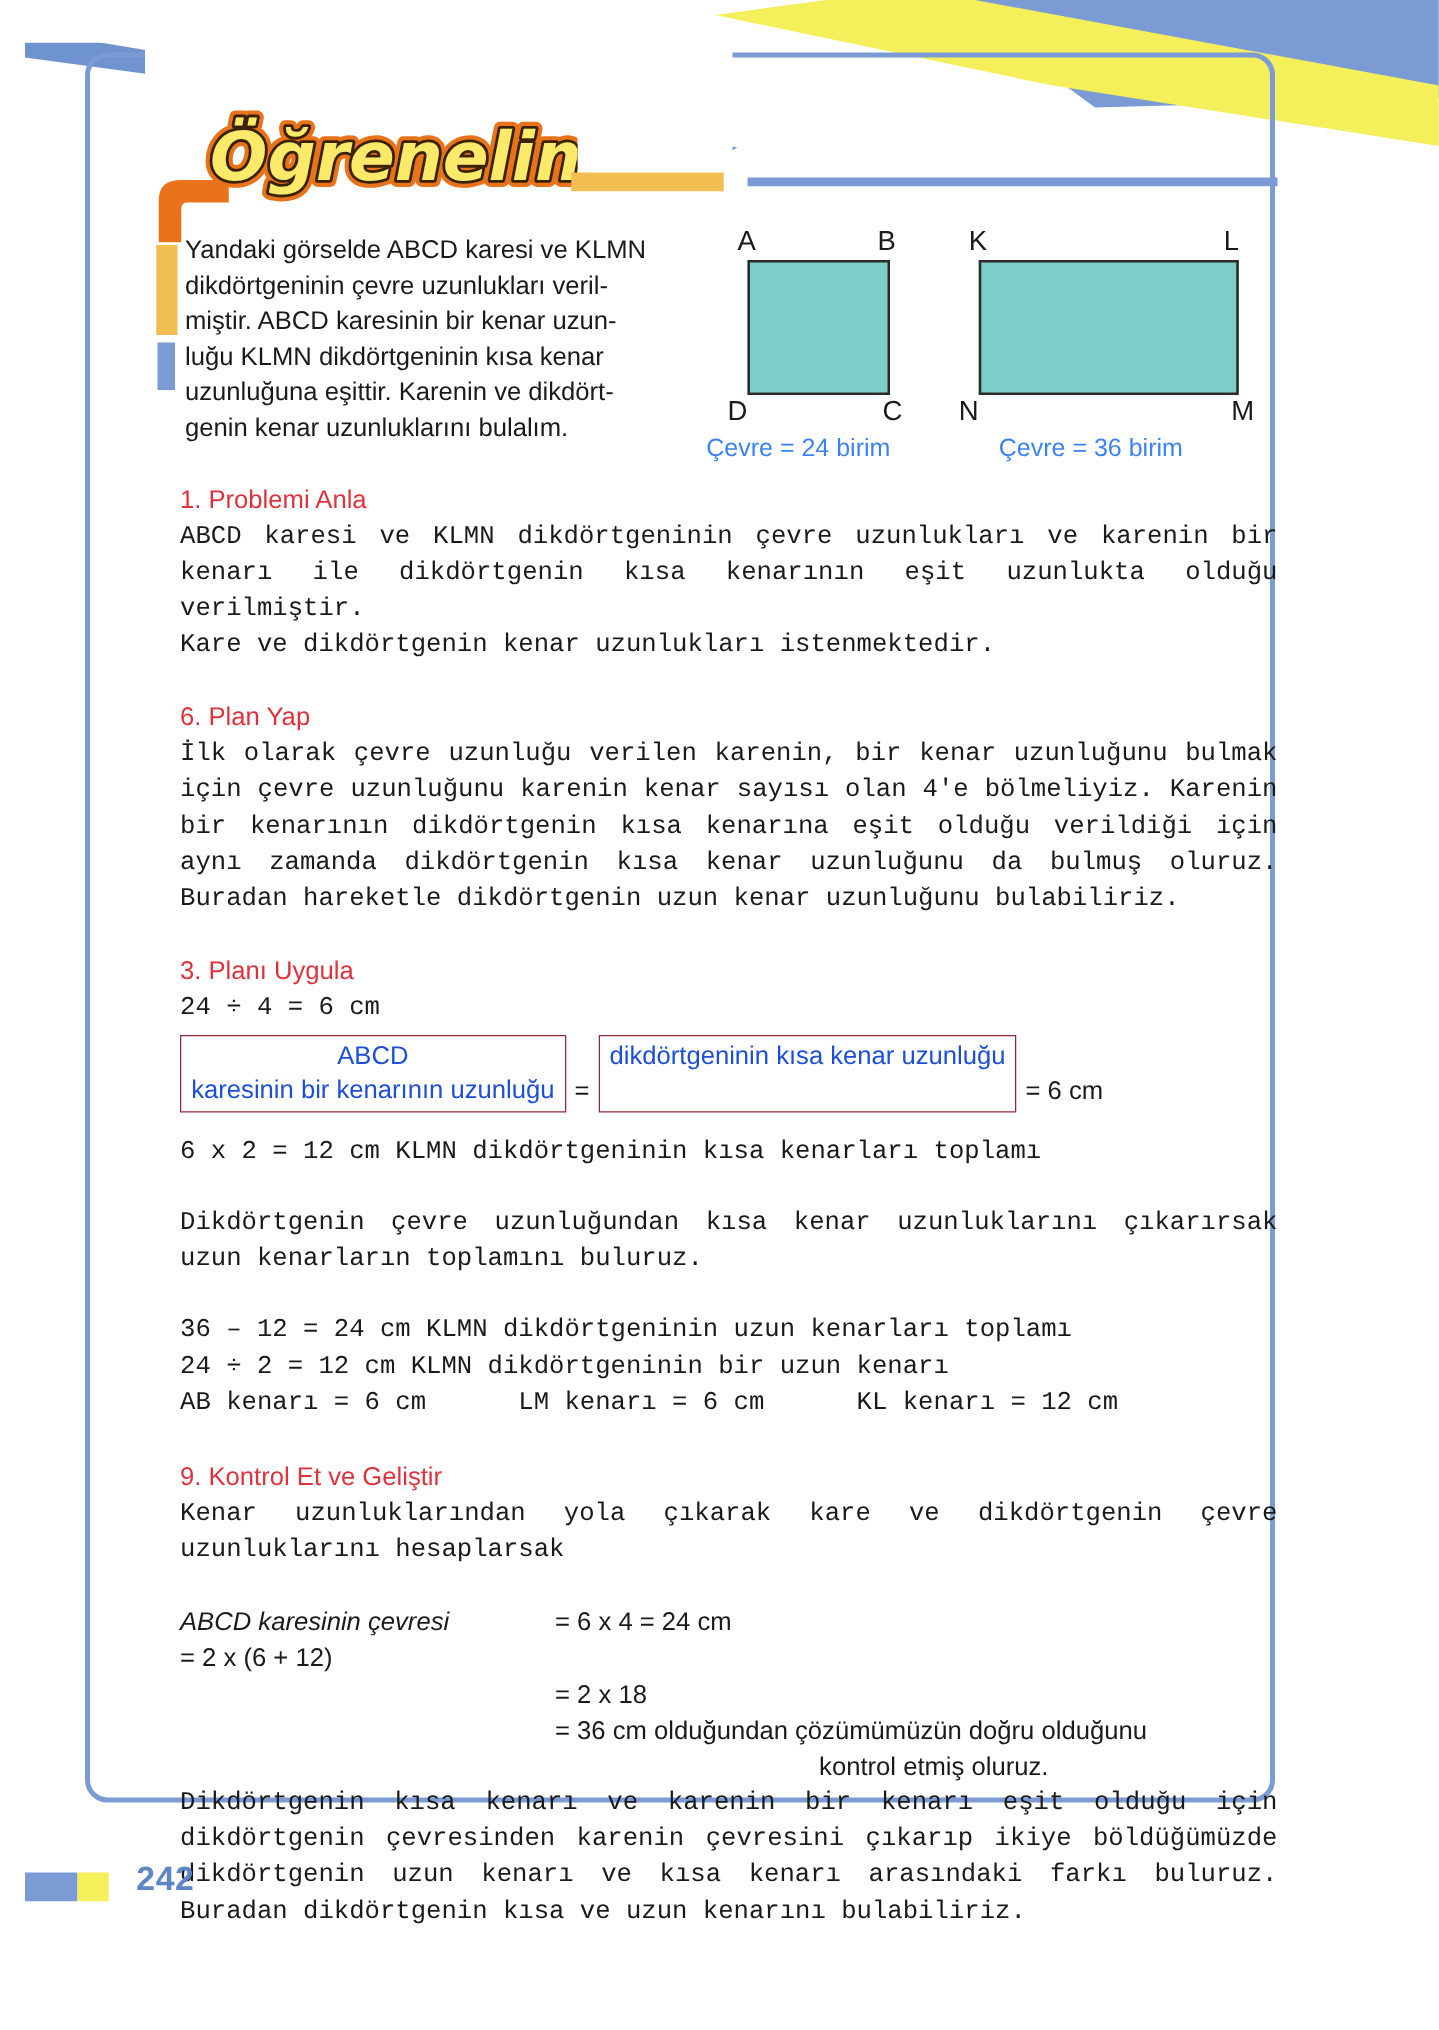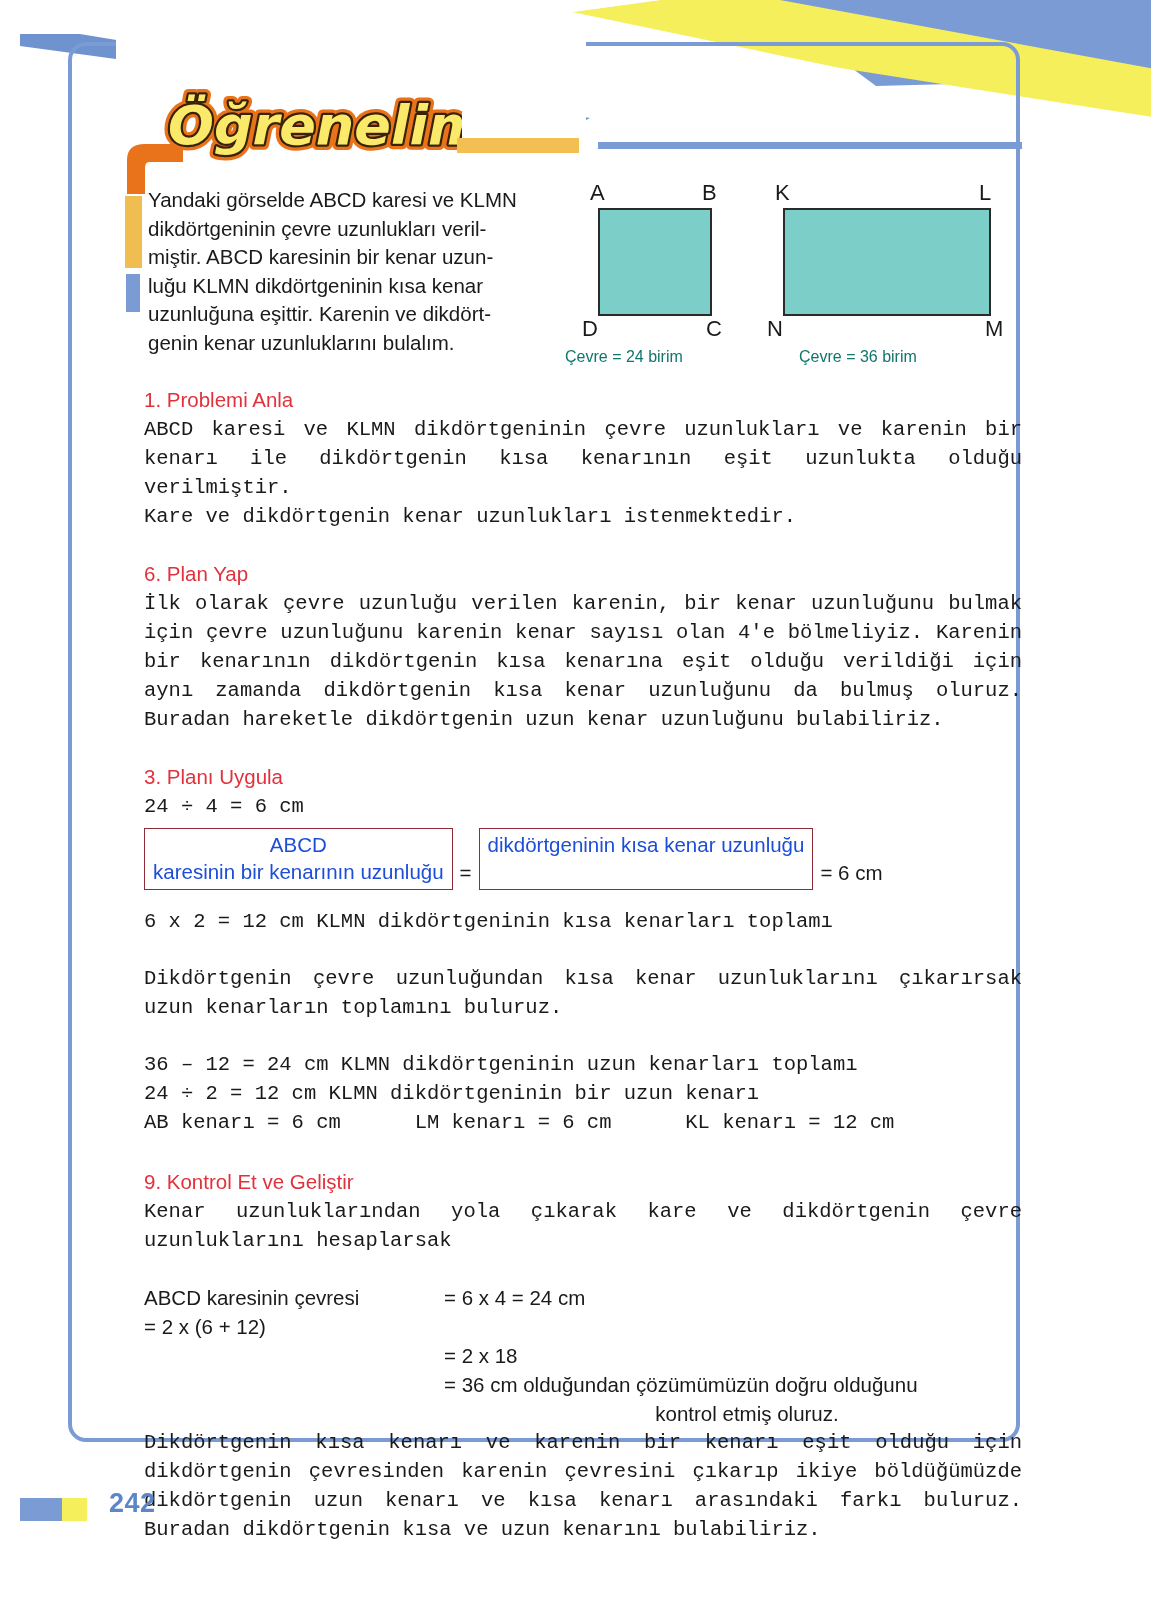--- a/index.html
+++ b/index.html
@@ -128,22 +128,22 @@
     box-sizing: border-box;
   }
   .vlabel {
     position: absolute;
     font-size: 22px;
     color: #1a1a1a;
     line-height: 1;
   }
   .caption {
     position: absolute;
-    font-size: 16px;
-    color: #0f766e;
+    font-size: 20px;
+    color: #3b82f6;
     white-space: nowrap;
   }
 
   
   .body-col {
     position: absolute;
     left: 124px;
     top: 385px;
     width: 878px;
   }
@@ -200,21 +200,21 @@
     color: #1a1a1a;
     white-space: nowrap;
   }
 
   
   .kenar-line { white-space: pre; }
 
   
   .calc { font-size: 20.5px; line-height: 29px; color: #1a1a1a; }
   .calc-row { display: flex; }
-  .calc-lbl { width: 300px; flex: 0 0 300px; }
+  .calc-lbl { width: 300px; flex: 0 0 300px; font-style: italic; }
   .calc-val { flex: 1 1 auto; }
   .calc-val.indent { padding-left: 28px; text-align: center; }
 
   
   .foot-blue {
     position: absolute;
     left: 0;
     top: 1498px;
     width: 42px;
     height: 23px;

